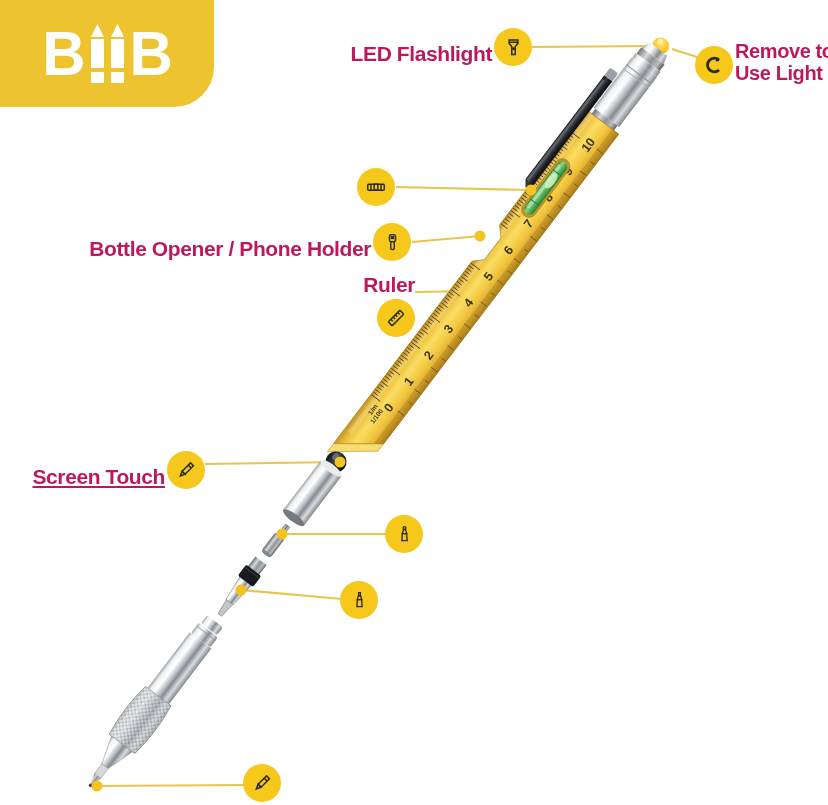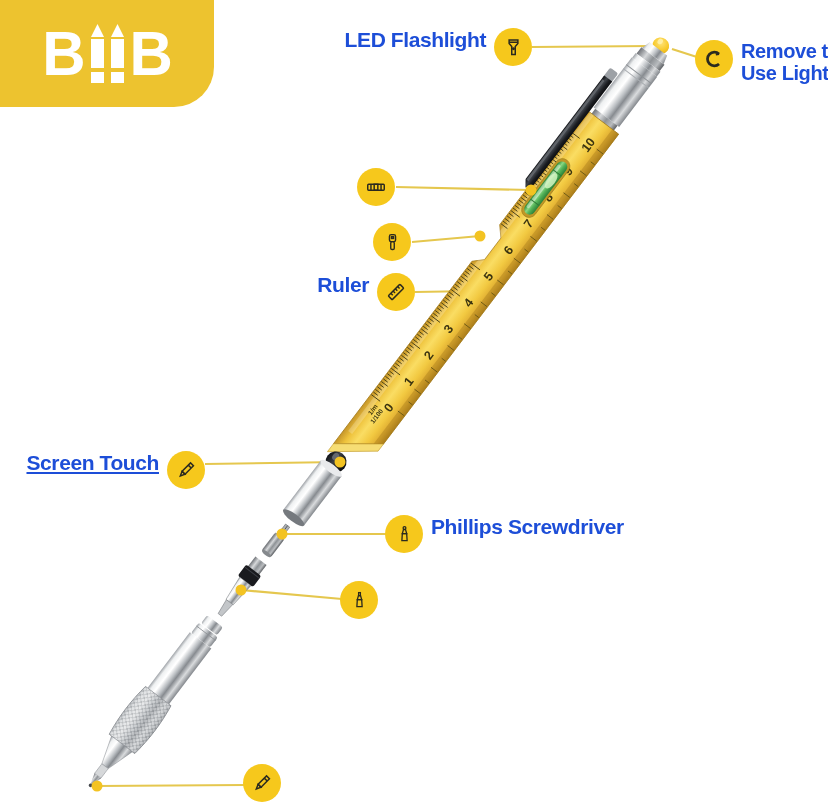--- a/index.html
+++ b/index.html
@@ -8,32 +8,32 @@
 
   
   #logo{position:absolute;left:0;top:0;width:214px;height:107px;
         background:#EDC32F;border-bottom-right-radius:40px;
         display:flex;align-items:center;justify-content:center;gap:5px;}
   #logo .bletter{color:#ffffff;font-size:60px;font-weight:bold;line-height:1;
         letter-spacing:-1px;transform:scaleY(1.05);}
   #logo svg{display:block;}
 
   
-  .lbl{position:absolute;display:flex;align-items:flex-start;gap:8px;
-       font-weight:bold;font-size:21px;color:#1d4ed8;letter-spacing:-0.4px;
+  .lbl{position:absolute;display:flex;align-items:flex-end;gap:2px;
+       font-weight:bold;font-size:21px;color:#be185d;letter-spacing:-0.4px;
        white-space:nowrap;z-index:5;}
   .circ{width:38px;height:38px;border-radius:50%;background:#F6C81C;
         display:flex;align-items:center;justify-content:center;flex:0 0 auto;}
   .circ svg{display:block;}
   #lbl-led       {right:296px;top:28px;}
   #lbl-remove    {left:695px;top:40px;}
   #lbl-remove .twoline{display:flex;flex-direction:column;line-height:1.1;font-size:20px;}
   #lbl-bubble    {right:433px;top:168px;}
   #lbl-bottle    {right:417px;top:223px;}
-  #lbl-ruler     {right:413px;top:273px;}
+  #lbl-ruler     {right:413px;top:273px;flex-direction:column;}
   #lbl-screen    {right:623px;top:451px;text-decoration:underline;}
   #lbl-phillips  {left:385px;top:515px;}
   #lbl-flathead  {left:340px;top:581px;}
   #lbl-pen       {left:243px;top:764px;flex-direction:column;}
 
   #scene{position:absolute;left:0;top:0;z-index:1;}
 </style>
 </head>
 <body>
 
@@ -365,20 +365,21 @@
     <svg width="22" height="22" viewBox="0 0 24 24" fill="none" stroke="#2b2a1f" stroke-width="1.6">
       <rect x="3" y="9" width="18" height="6.5" rx="1"></rect>
       <rect x="10" y="9" width="4" height="6.5"></rect>
       <line x1="6.5" y1="9" x2="6.5" y2="15.5"></line>
       <line x1="17.5" y1="9" x2="17.5" y2="15.5"></line>
     </svg>
   </span>
 </div>
 
 <div class="lbl" id="lbl-bottle">
+  <span>Bottle Opener / Phone Holder</span>
   <span class="circ">
     <svg width="21" height="21" viewBox="0 0 24 24" fill="none" stroke="#2b2a1f" stroke-width="1.6">
       <rect x="8.5" y="3" width="7" height="8" rx="2"></rect>
       <rect x="10.8" y="5.2" width="2.4" height="2.2"></rect>
       <rect x="10" y="11" width="4" height="9" rx="1.5"></rect>
     </svg>
   </span>
 </div>
 
 <div class="lbl" id="lbl-ruler">
@@ -410,21 +411,20 @@
 </div>
 
 <div class="lbl" id="lbl-phillips">
   <span class="circ">
     <svg width="21" height="21" viewBox="0 0 24 24" fill="none" stroke="#2b2a1f" stroke-width="1.5">
       <circle cx="12" cy="4.5" r="1.6"></circle>
       <path d="M10.8 6.5 L13.2 6.5 L14.5 11 L9.5 11 Z"></path>
       <path d="M9.5 11 H14.5 L15 19 H9 Z"></path>
     </svg>
   </span>
-  <span>Phillips Screwdriver</span>
 </div>
 
 <div class="lbl" id="lbl-flathead">
   <span class="circ">
     <svg width="21" height="21" viewBox="0 0 24 24" fill="none" stroke="#2b2a1f" stroke-width="1.5">
       <rect x="11" y="3" width="2" height="3.5"></rect>
       <path d="M10.8 6.5 L13.2 6.5 L14.5 11 L9.5 11 Z"></path>
       <path d="M9.5 11 H14.5 L15 19 H9 Z"></path>
     </svg>
   </span>

